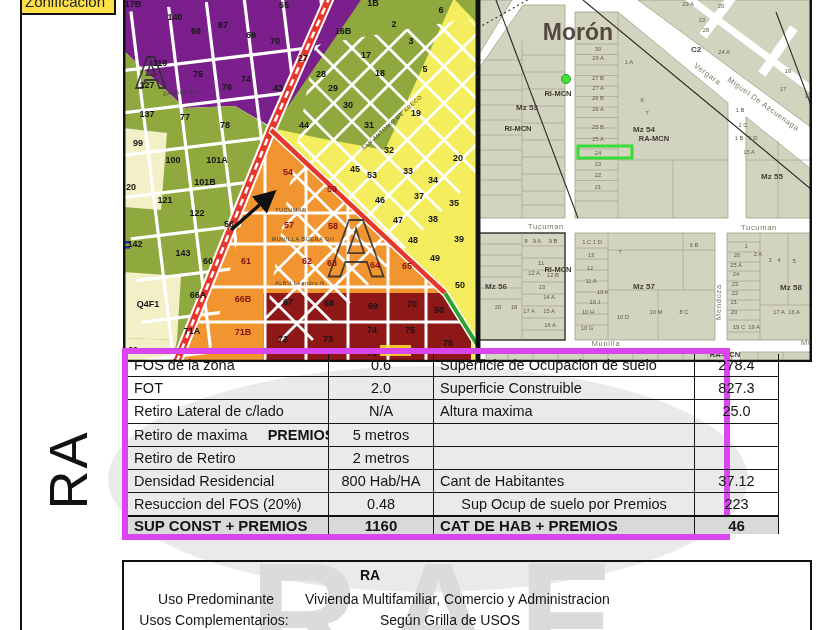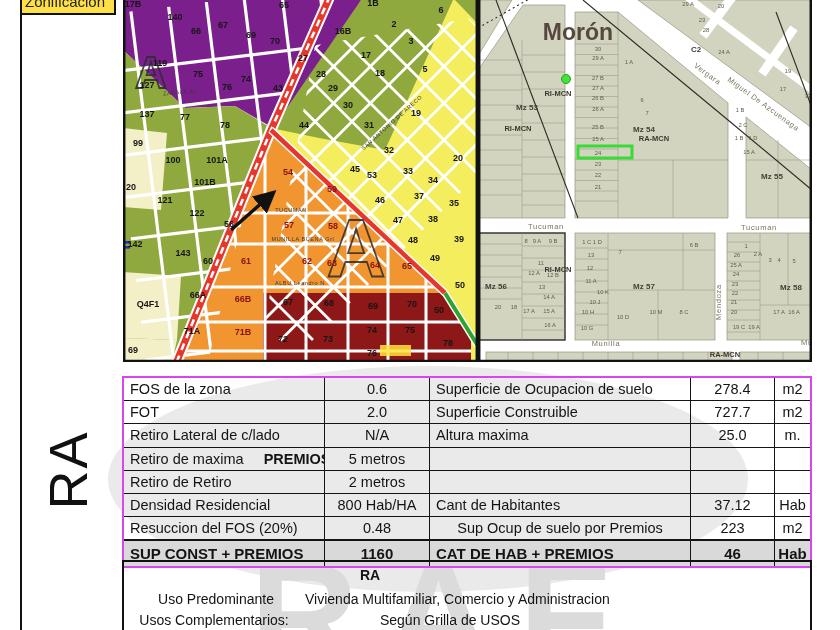--- a/index.html
+++ b/index.html
@@ -30,22 +30,22 @@
   .m1num.dr{fill:#8c1212}
   .m1street{font:5.5px "Liberation Sans",sans-serif;fill:#3a3a3a;text-anchor:middle;letter-spacing:.6px}
   .aletter{fill:none;stroke:#2c2c2c;stroke-width:1.8;font-family:"Liberation Sans",sans-serif;font-weight:bold;text-anchor:middle;opacity:.85}
   .m2lab{text-anchor:middle}
   .m2lab.big{font:bold 23px "Liberation Sans",sans-serif;fill:#55493f}
   .m2lab.mz{font:bold 8px "Liberation Sans",sans-serif;fill:#45413a}
   .m2lab.mcn{font:bold 7.5px "Liberation Sans",sans-serif;fill:#3c3931}
   .m2lab.st{font:7.5px "Liberation Sans",sans-serif;fill:#78745f;letter-spacing:.7px}
   .m2lab.num{font:5.8px "Liberation Sans",sans-serif;fill:#615d4b}
   
-  .ztable{position:absolute;left:122px;top:376px;width:690px;height:192px;z-index:1;
-      border:2px solid #d946ef;box-sizing:border-box;display:grid;
+  .ztable{position:absolute;left:122px;top:348px;width:608px;height:192px;z-index:1;
+      border:6px solid #d946ef;box-sizing:border-box;display:grid;
       grid-template-columns:201px 105px 261px 84px 1fr;
       grid-template-rows:repeat(7,23.2px) 1fr;background:transparent}
   .cell{border-right:1.2px solid #141414;border-bottom:1.2px solid #141414;
       display:flex;align-items:center;font-size:14.5px;white-space:nowrap;overflow:hidden;box-sizing:border-box}
   .cell.c0{padding-left:6px}
   .cell.c1,.cell.c3,.cell.c4{justify-content:center}
   .cell.c2{padding-left:6px}
   .cell.c2.cc{justify-content:center;padding-left:0}
   .cell.c4{border-right:none}
   .cell.lastrow{border-bottom:none;border-top:1px solid #141414;background:#d9d9d9}
@@ -361,21 +361,21 @@
 
 <div class="ztable" id="ztable">
     <div class="cell c0">FOS de la zona</div>
     <div class="cell c1">0.6</div>
     <div class="cell c2">Superficie de Ocupacion de suelo</div>
     <div class="cell c3">278.4</div>
     <div class="cell c4">m2</div>
     <div class="cell c0">FOT</div>
     <div class="cell c1">2.0</div>
     <div class="cell c2">Superficie Construible</div>
-    <div class="cell c3">727.7</div>
+    <div class="cell c3">827.3</div>
     <div class="cell c4">m2</div>
     <div class="cell c0">Retiro Lateral de c/lado</div>
     <div class="cell c1">N/A</div>
     <div class="cell c2">Altura maxima</div>
     <div class="cell c3">25.0</div>
     <div class="cell c4">m.</div>
     <div class="cell c0">
       <span>Retiro de maxima</span>
       <b>PREMIOS</b>
     </div>

